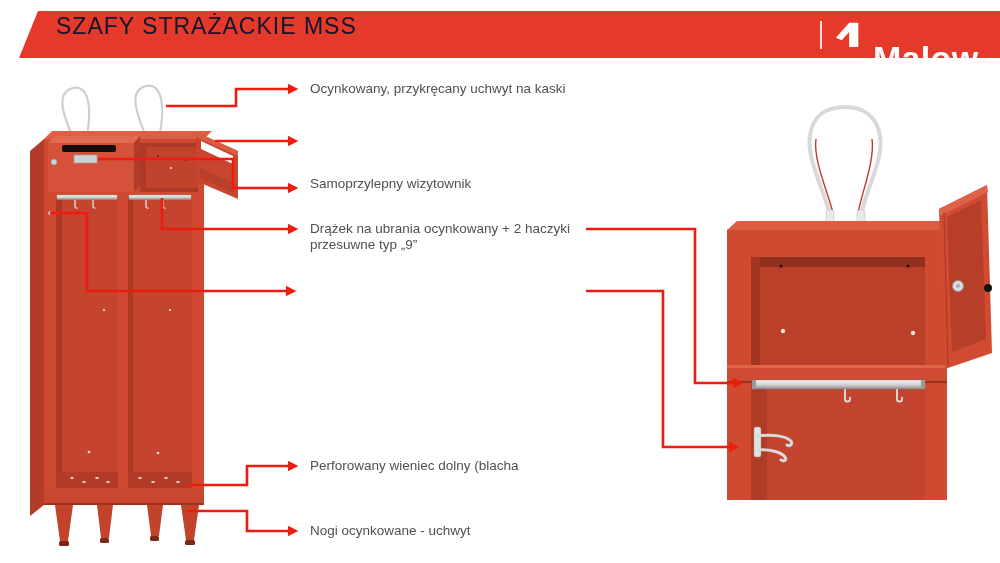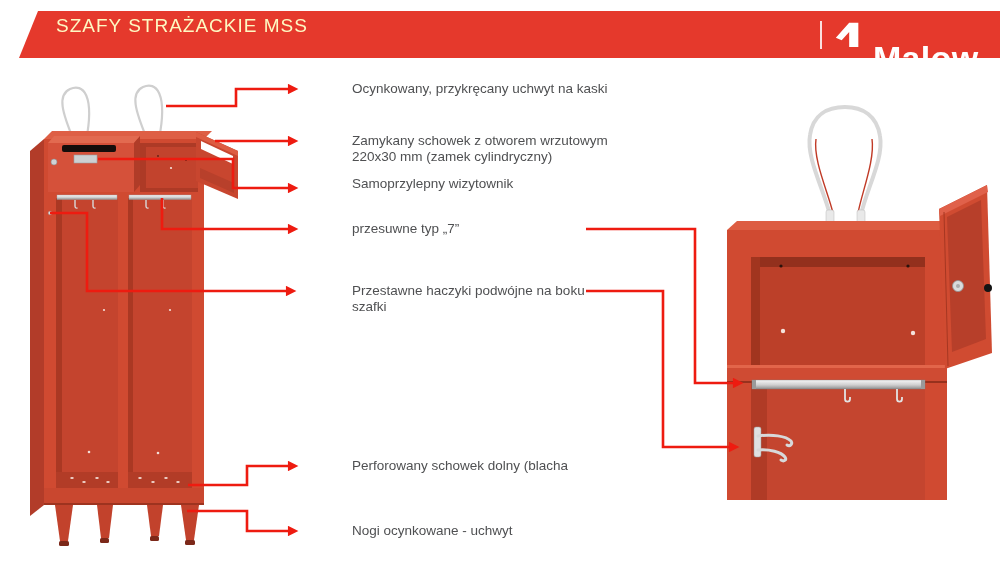--- a/index.html
+++ b/index.html
@@ -3,29 +3,29 @@
 <meta charset="utf-8">
 <style>
   html,body{margin:0;padding:0;background:#fff;}
   #page{position:relative;width:1000px;height:563px;background:#ffffff;overflow:hidden;
         font-family:"Liberation Sans", sans-serif;}
 
   
   .header{position:absolute;top:11px;left:0;width:1000px;height:47px;background:#e5392c;
           clip-path:polygon(38px 0,100% 0,100% 100%,19px 100%);}
   .title{position:absolute;left:56px;top:0;height:30px;display:flex;align-items:center;
-         color:#fef9c3;font-size:19px;letter-spacing:1px;font-weight:400;}
+         color:#0f172a;font-size:23px;letter-spacing:1px;font-weight:400;}
   .brand{position:absolute;left:820px;top:0;height:47px;display:flex;align-items:center;gap:13px;}
   .sep{display:inline-block;width:2px;height:28px;background:rgba(255,255,255,.85);}
   .brand-icon{width:25px;height:29px;display:block;}
   .brand-name{color:#fff;font-size:34px;font-weight:bold;letter-spacing:.3px;margin-top:48px;}
 
   
   .ann{position:absolute;left:310px;color:#4f5052;font-size:13.5px;line-height:16px;white-space:nowrap;}
-  .ann .l{display:block;margin-left:42px;}
+  .ann .l{display:block;}
 
   .svg-layer{position:absolute;left:0;top:0;}
 </style>
 </head>
 <body>
 
 <div id="page">
 
   <svg class="svg-layer" width="1000" height="563" viewBox="0 0 1000 563">
     <defs>
@@ -181,34 +181,27 @@
       <svg class="brand-icon" viewBox="0 0 30 34">
         <path d="M1,21 L17,3 H28 V32 H17 V14 L8,24 Z" fill="#ffffff"></path>
       </svg>
       <span class="brand-name">Malow</span>
     </div>
   </div>
 
   <div class="ann" style="top:81px">
     <span class="l">Ocynkowany, przykręcany uchwyt na kaski</span>
   </div>
-  <div class="ann" style="top:133px">
-    <span class="l">Zamykany schowek z otworem wrzutowym</span>
-    <span class="l">220x30 mm (zamek cylindryczny)</span>
-  </div>
   <div class="ann" style="top:176px">
     <span class="l">Samoprzylepny wizytownik</span>
   </div>
   <div class="ann" style="top:221px">
-    <span class="l">przesuwne typ „7”</span>
-  </div>
-  <div class="ann" style="top:283px">
-    <span class="l">Przestawne haczyki podwójne na boku</span>
-    <span class="l">szafki</span>
+    <span class="l">Drążek na ubrania ocynkowany + 2 haczyki</span>
+    <span class="l">przesuwne typ „9”</span>
   </div>
   <div class="ann" style="top:458px">
-    <span class="l">Perforowany schowek dolny (blacha</span>
+    <span class="l">Perforowany wieniec dolny (blacha</span>
   </div>
   <div class="ann" style="top:523px">
     <span class="l">Nogi ocynkowane - uchwyt</span>
   </div>
 
 </div>
 
 </body></html>

